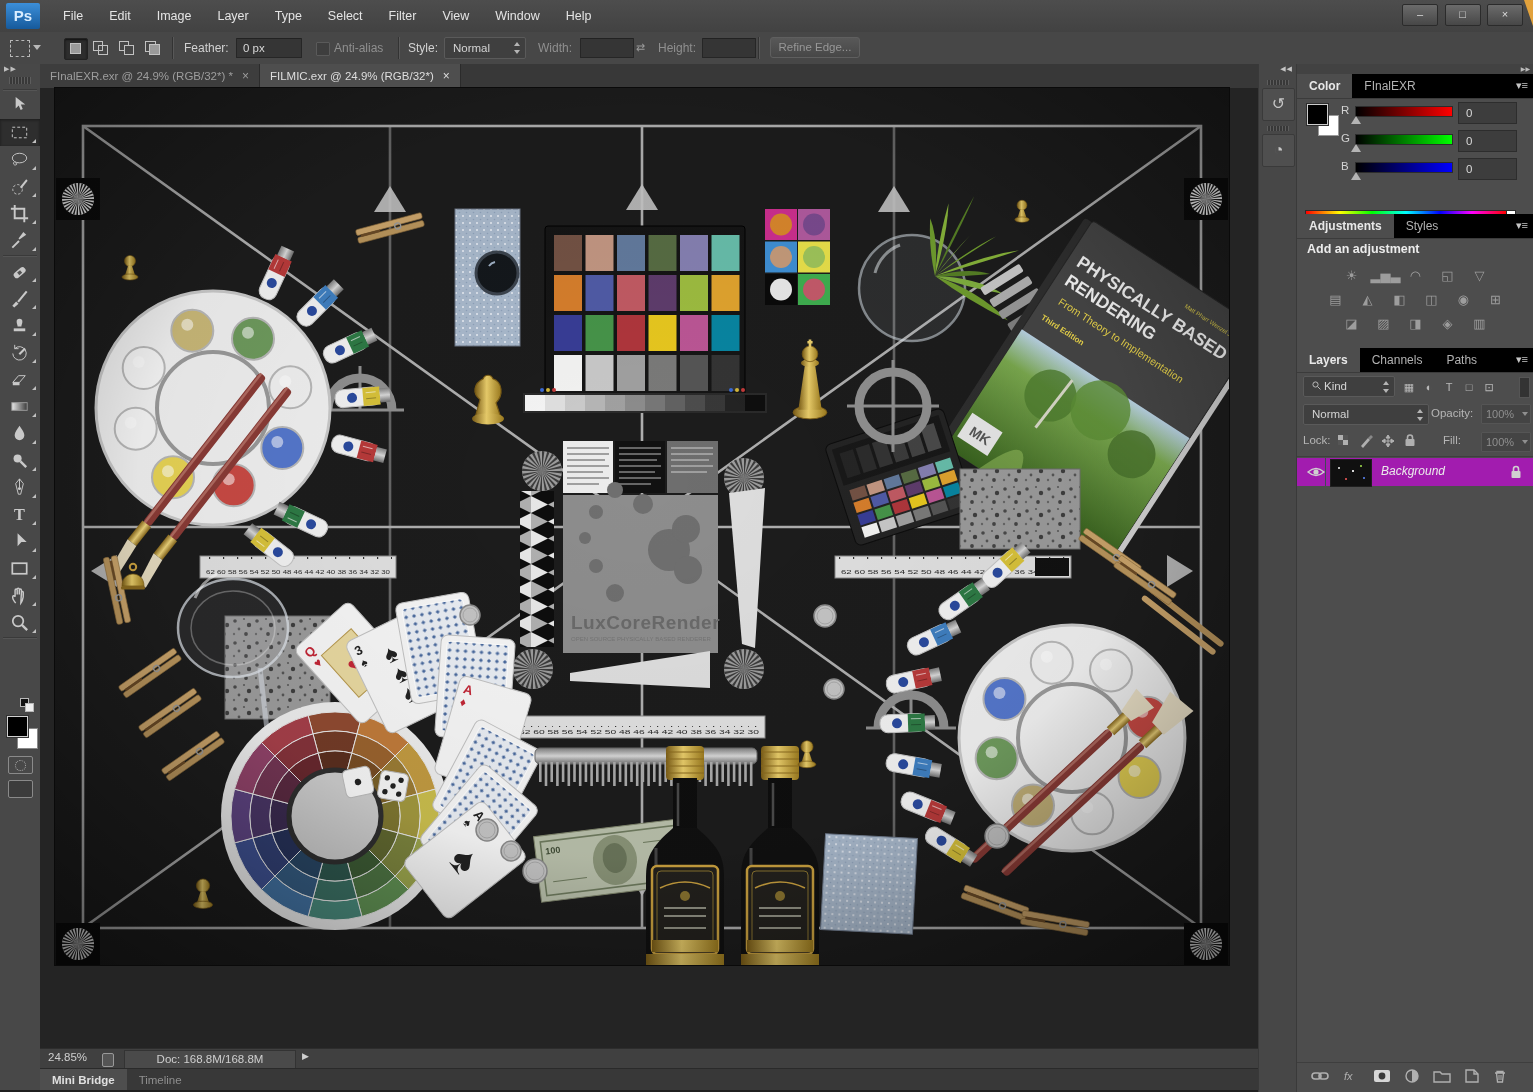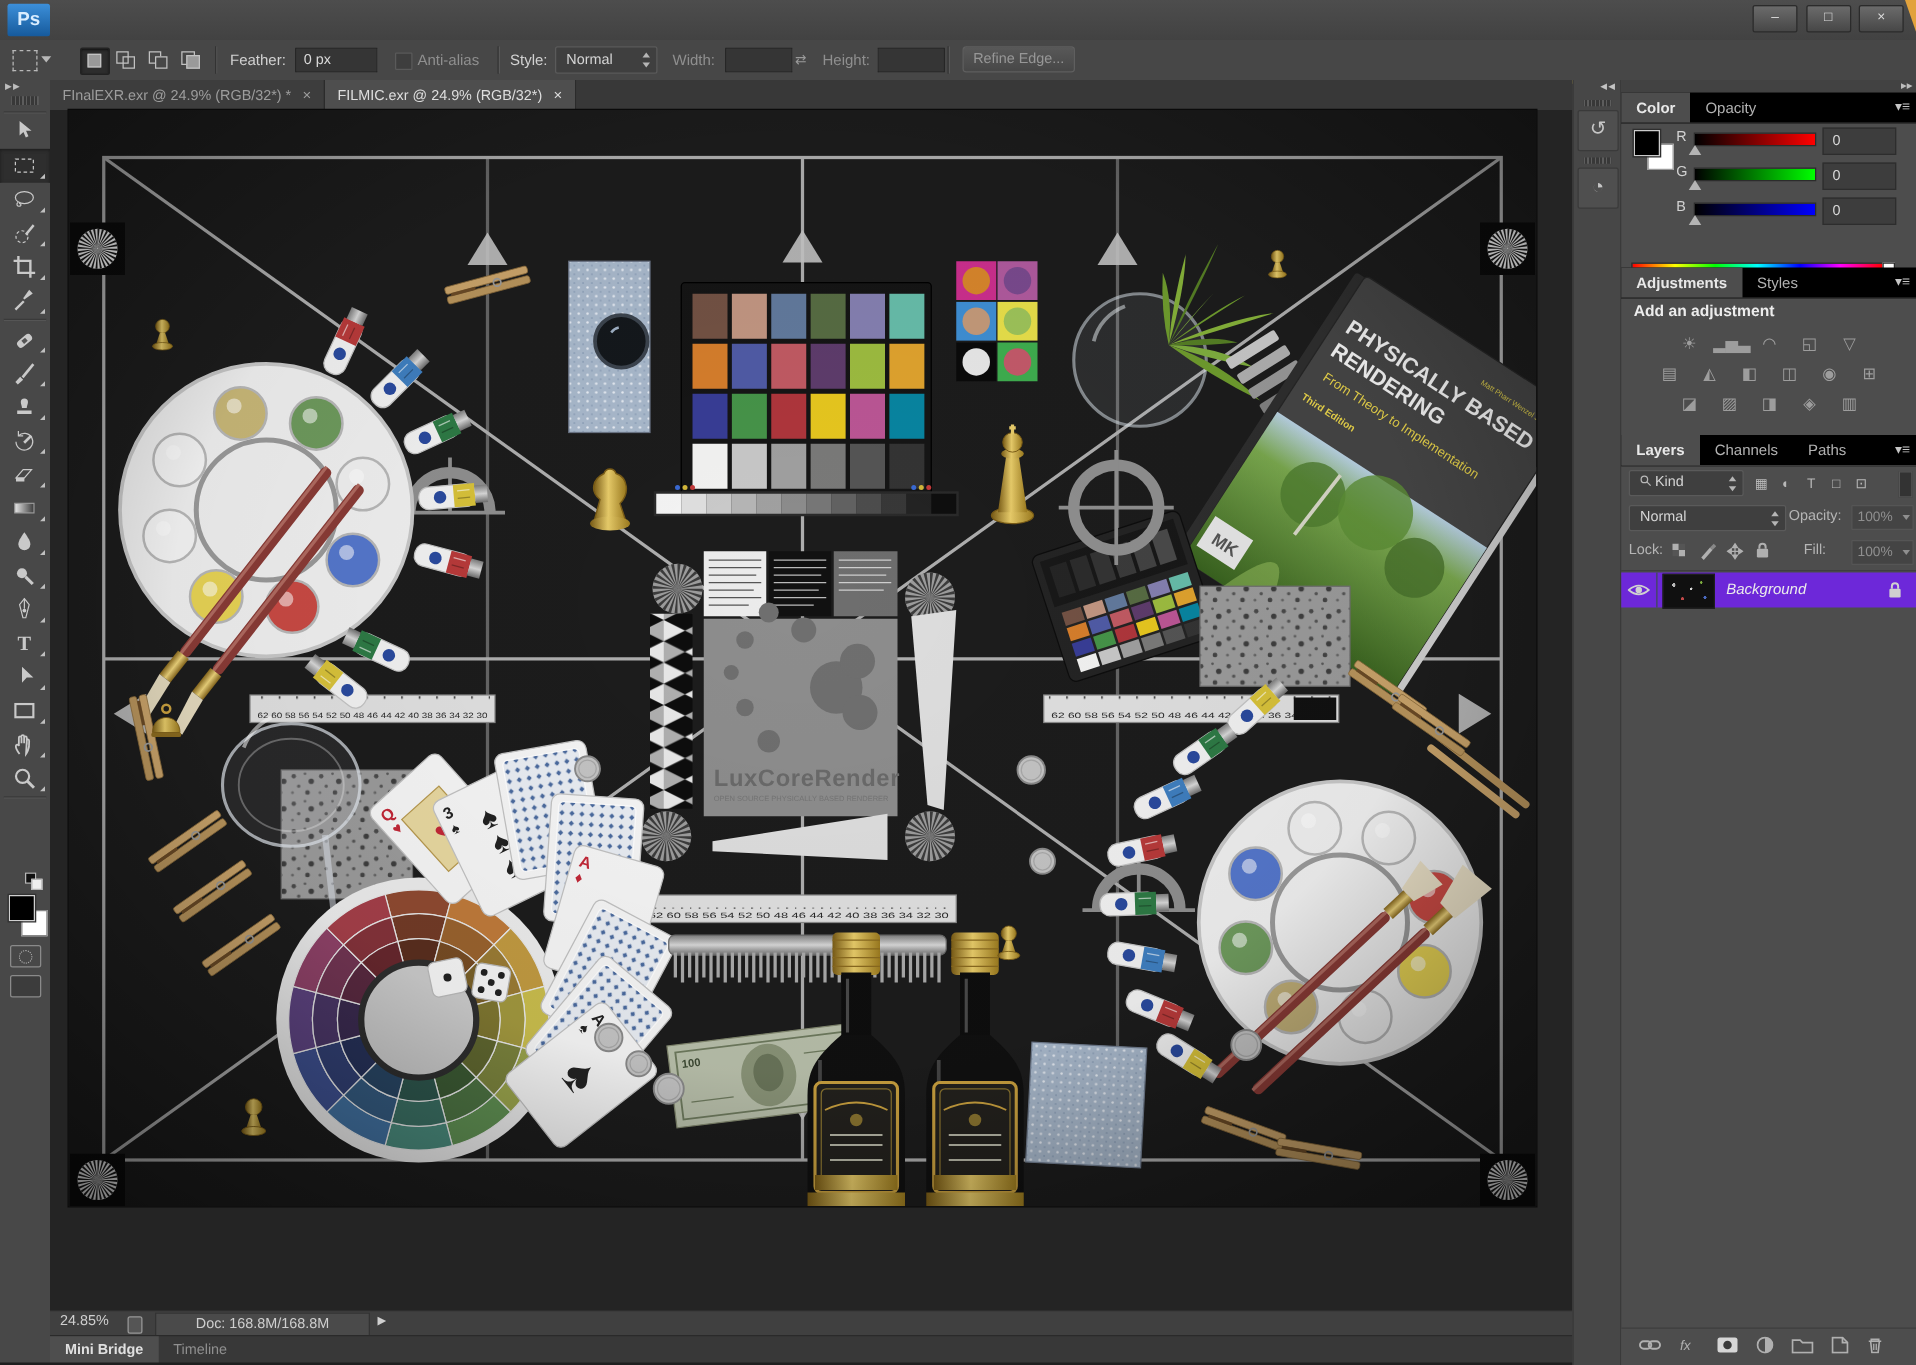--- a/index.html
+++ b/index.html
@@ -95,39 +95,40 @@
   #cp-fg{left:10px;top:6px;width:19px;height:19px;background:#000;border:1px solid #ccc;outline:1px solid #2e2e2e;z-index:2;}
   #cp-bg{left:21px;top:17px;width:19px;height:19px;background:#fff;border:1px solid #999;}
   
   #adj-heading{left:10px;top:28px;color:#ececec;font-size:12.5px;font-weight:bold;}
   .adjrow{position:absolute;left:0;width:237px;text-align:center;}
   .adj-icon{display:inline-block;width:26px;height:18px;color:#9d9d9d;font-size:13px;line-height:18px;margin:0 3px;}
   
   .lrow-label{color:#b5b5b5;font-size:11.5px;}
   .dis-field{background:#444;border:1px solid #555;color:#8f8f8f;font-size:11px;height:18px;line-height:18px;padding:0 4px;border-radius:1px;}
   .ddarrow{position:absolute;right:2px;top:7px;border-left:3.5px solid transparent;border-right:3.5px solid transparent;border-top:4px solid #8f8f8f;}
-  #layer-row{left:0;top:110px;width:237px;height:28px;background:#6d28d9;}
+  #layer-row{left:0;top:110px;width:237px;height:28px;background:#a21caf;text-align:right;}
   #layer-eye{left:0;top:0;width:28px;height:28px;border-right:1px solid #3f4a55;}
   #layer-thumb{left:33px;top:1px;width:40px;height:26px;background:#101010;border:1px solid #1f1f1f;
     background-image:radial-gradient(circle 3px at 8px 8px,#b9b9b9 45%,transparent 50%),
       radial-gradient(circle 2px at 30px 6px,#7fae3f 45%,transparent 55%),
       radial-gradient(circle 2.5px at 15px 19px,#c04848 45%,transparent 55%),
       radial-gradient(circle 2.5px at 33px 18px,#4a6ac0 45%,transparent 55%),
       radial-gradient(circle 2px at 22px 11px,#d8d8d8 45%,transparent 55%);}
   #layer-name{left:84px;top:6px;color:#ebebeb;font-size:12px;font-style:italic;}
   #layer-lock{left:212px;top:6px;}
   #layers-bottom{left:0;top:714px;width:237px;height:30px;border-top:1px solid #3e3e3e;background:#4d4d4d;}
   .lbicon{float:left;margin:6px 0 0 14px;}
   .kindicon{display:inline-block;width:20px;height:18px;color:#b8b8b8;font-size:11px;text-align:center;line-height:18px;}
 </style>
 </head>
 <body>
 
 <div id="titlebar" class="abs">
   <div id="ps-logo" class="abs">Ps</div>
+  <div id="menu-items" class="abs"><span class="menu-item">File</span><span class="menu-item">Edit</span><span class="menu-item">Image</span><span class="menu-item">Layer</span><span class="menu-item">Type</span><span class="menu-item">Select</span><span class="menu-item">Filter</span><span class="menu-item">View</span><span class="menu-item">Window</span><span class="menu-item">Help</span></div>
   <div id="win-controls" class="abs">
     <span class="winbtn">–</span>
     <span class="winbtn">□</span>
     <span class="winbtn">×</span>
   </div>
   <div id="corner-sliver" class="abs"></div>
 </div>
 
 <div id="optionsbar" class="abs">
   <div class="abs" style="left:10px;top:8px;width:18px;height:15px;border:1px dashed #b8b8b8;"></div>
@@ -1407,21 +1408,21 @@
   <div class="dockgrip abs" style="top:62px;"></div>
   <div class="dockbtn abs" style="top:70px;">◔</div>
 </div>
 
 <div id="panels" class="abs">
   <div class="panel-strip abs">▶▶</div>
 
   <div class="abs" style="left:0;top:10px;width:237px;height:140px;">
     <div class="ptabs" style="top:0;">
       <div class="ptab active">Color</div>
-      <div class="ptab">Opacity</div>
+      <div class="ptab">FInalEXR</div>
       <span class="pmenu">▾≡</span>
     </div>
     <div class="abs" style="left:0;top:24px;width:237px;height:116px;">
       <div id="cp-fg" class="abs"></div>
       <div id="cp-bg" class="abs"></div>
       <div id="chanrows">
           <div class="chanrow" style="top: 4px;">
             <span class="cl">R</span>
             <div class="chanbar" style="background: linear-gradient(to right, rgb(0, 0, 0), rgb(255, 0, 0));"></div>
             <div class="chanslider"></div>

